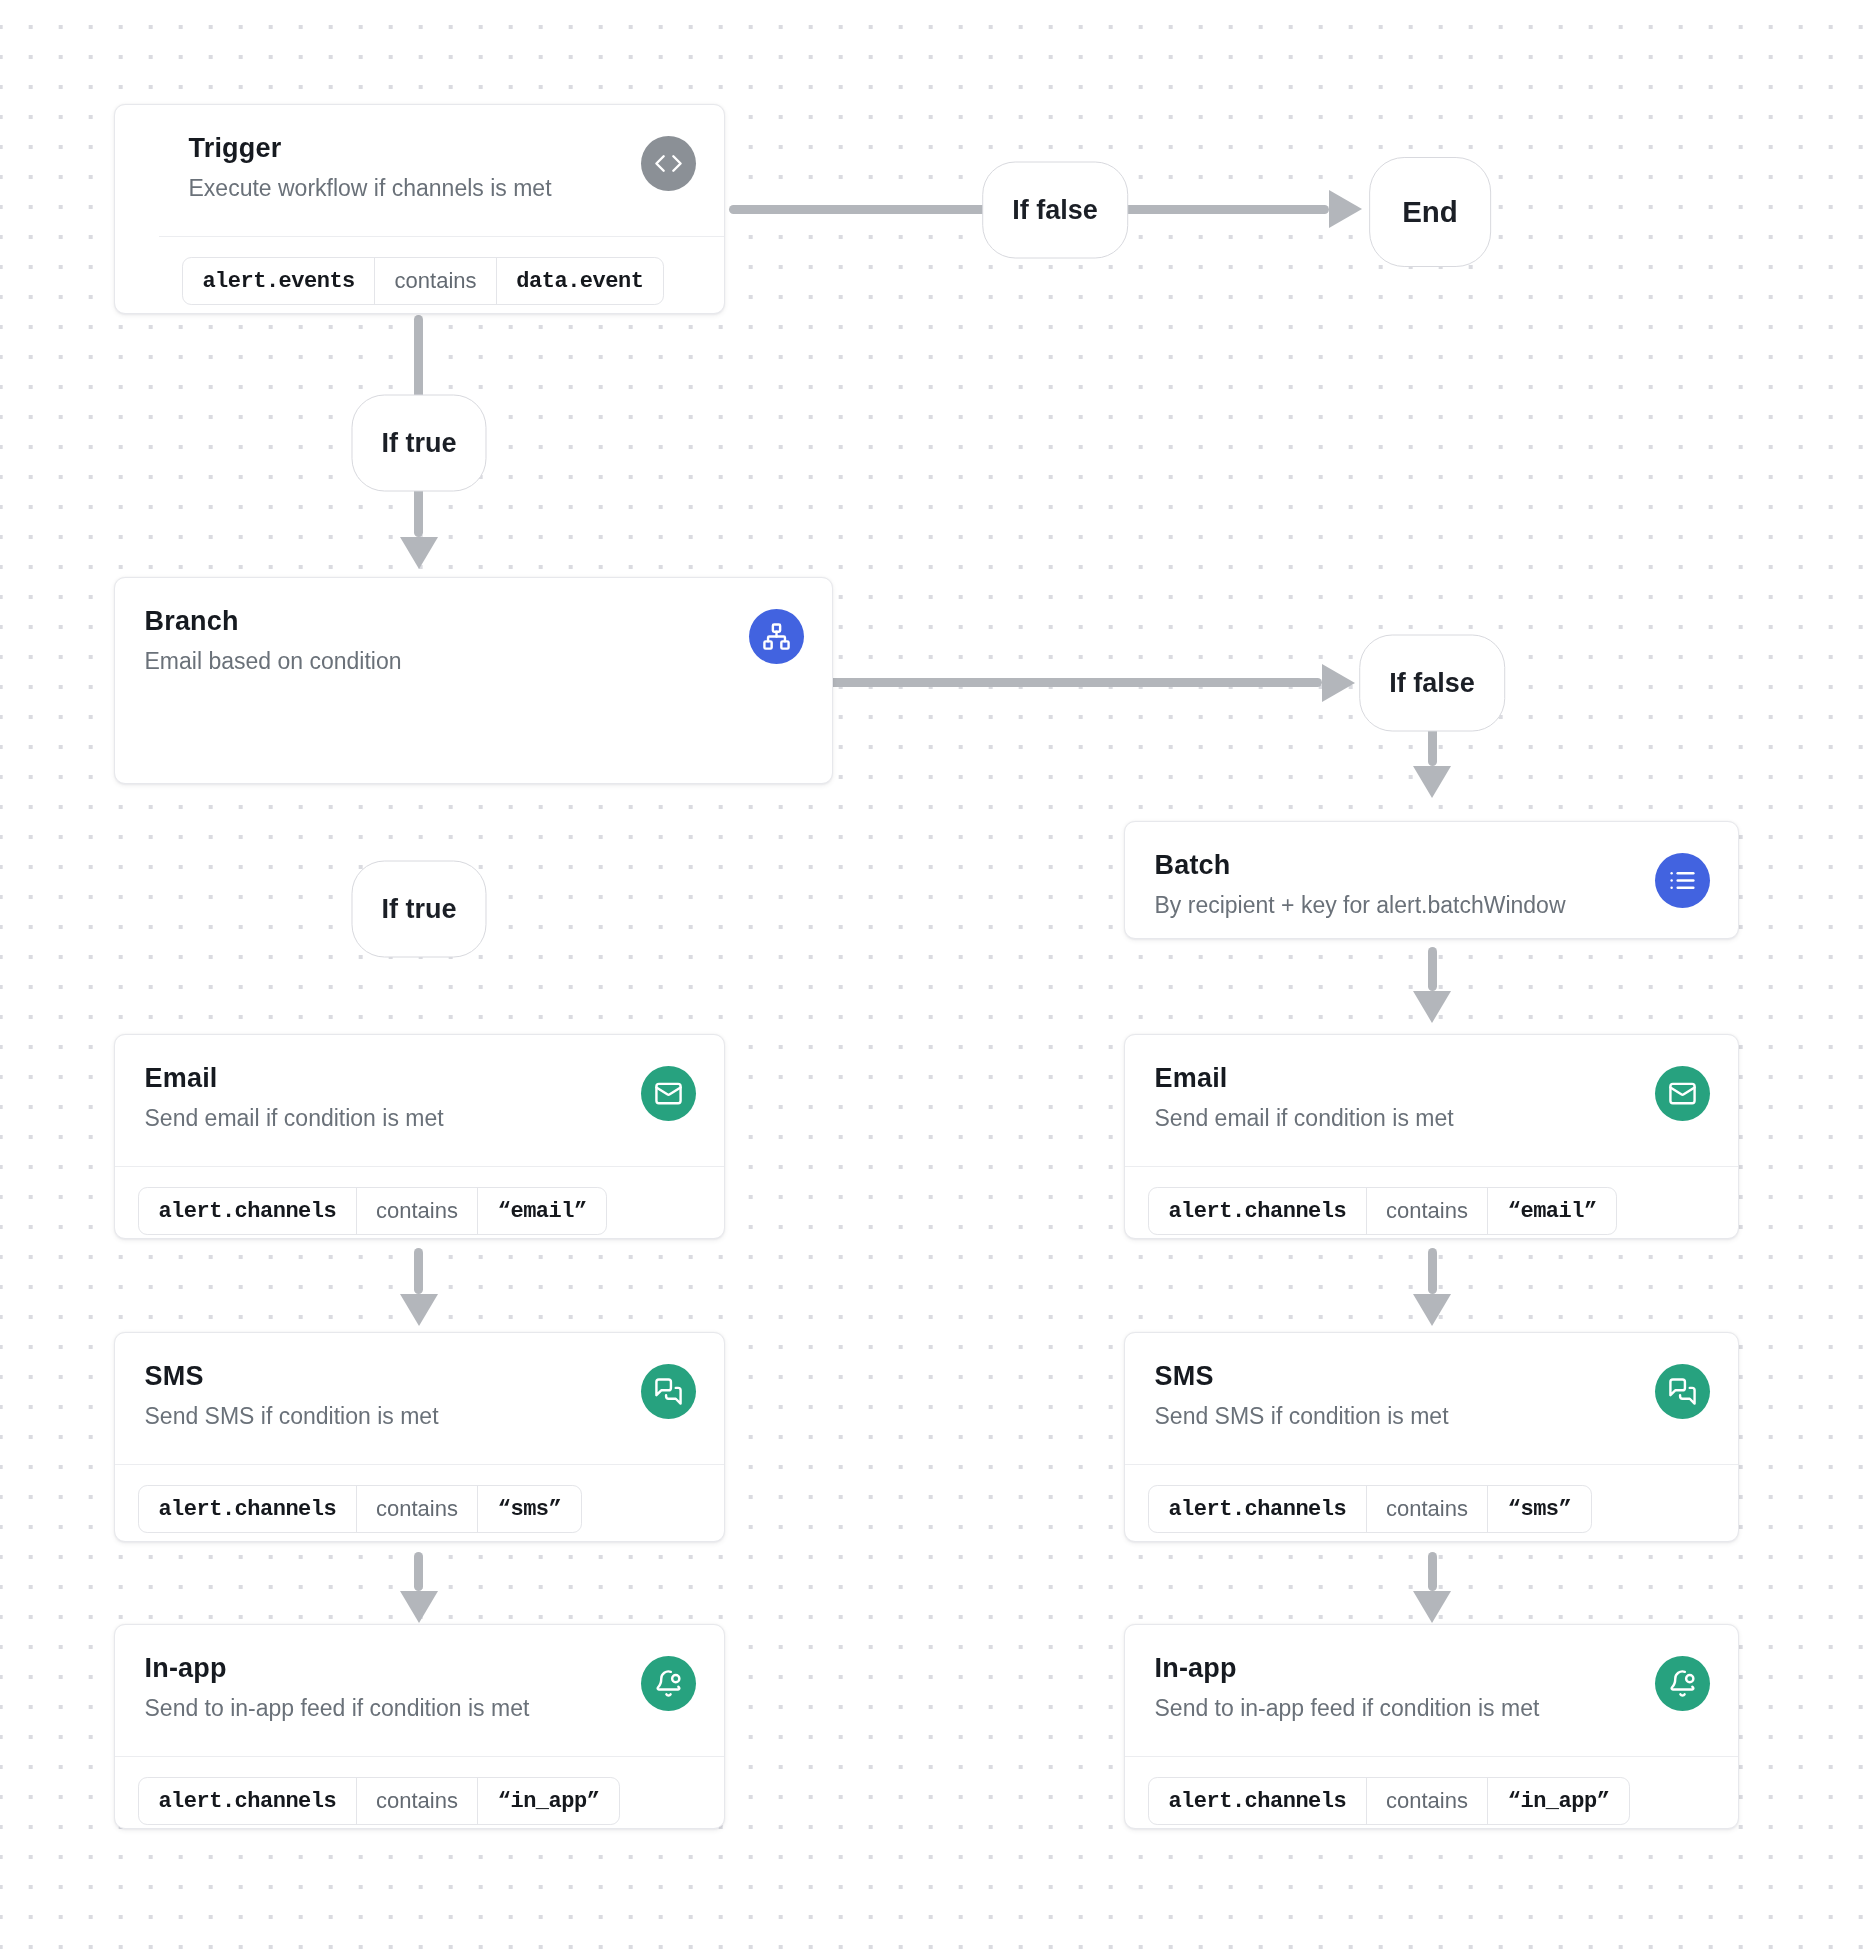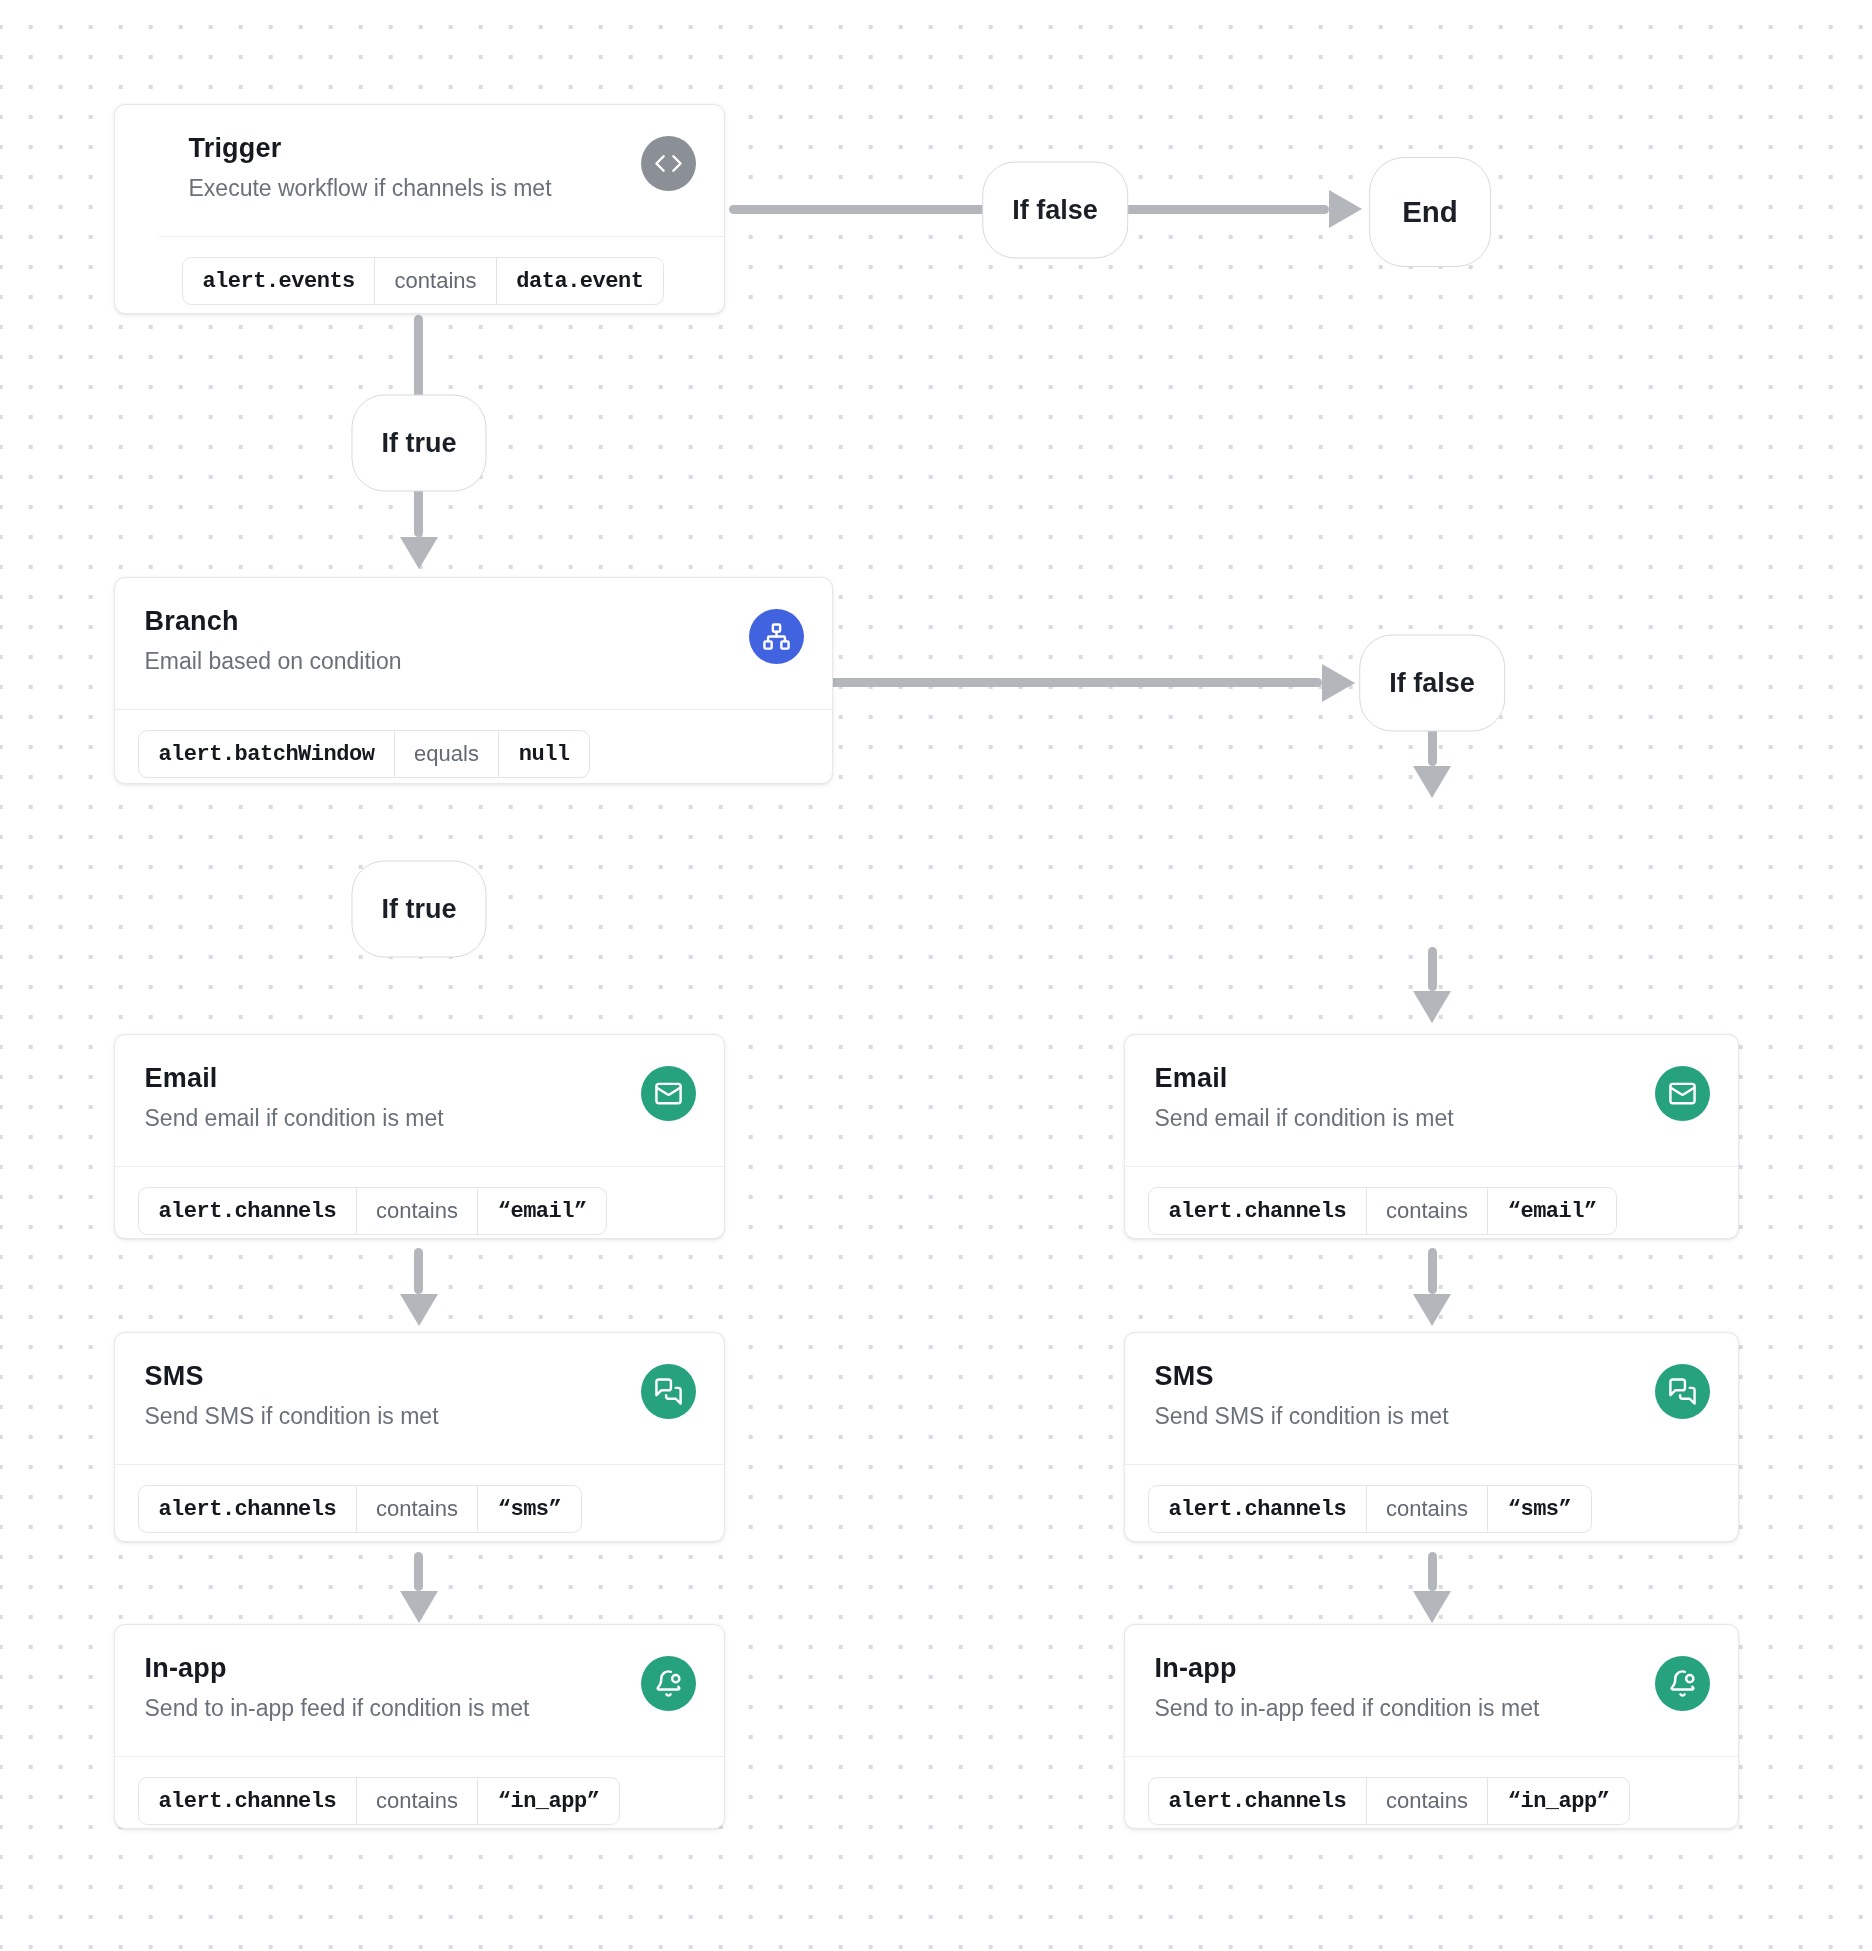--- a/index.html
+++ b/index.html
@@ -166,29 +166,38 @@
       <div class="icon-circle" style="background: rgb(66, 99, 224);">
         <svg viewBox="0 0 24 24">
             <rect x="16" y="16" width="6" height="6" rx="1"></rect>
             <rect x="2" y="16" width="6" height="6" rx="1"></rect>
             <rect x="9" y="2" width="6" height="6" rx="1"></rect>
             <path d="M5 16v-3a1 1 0 0 1 1-1h12a1 1 0 0 1 1 1v3"></path>
             <path d="M12 12V8"></path>
           </svg>
       </div>
     </div>
-    <div class="node-cond">
-      <div class="cond-pill">
-        <span class="cond-seg cond-field">alert.batchWindow</span>
-        <span class="cond-seg cond-op">equals</span>
-        <span class="cond-seg cond-val">null</span>
-      </div>
-    </div>
-  </div>
-
+  </div>
+
+  <div class="node short" style="left:1124px;top:821px;width:615px;height:118px;">
+    <div class="node-header">
+      <div class="node-title">Batch</div>
+      <div class="node-subtitle">By recipient + key for alert.batchWindow</div>
+      <div class="icon-circle" style="background: rgb(66, 99, 224);">
+        <svg viewBox="0 0 24 24">
+            <path d="M3 6h.01"></path>
+            <path d="M3 12h.01"></path>
+            <path d="M3 18h.01"></path>
+            <path d="M8 6h13"></path>
+            <path d="M8 12h13"></path>
+            <path d="M8 18h13"></path>
+          </svg>
+      </div>
+    </div>
+  </div>
 
   <div class="node" style="left:114px;top:1034px;width:611px;height:205px;">
     <div class="node-header">
       <div class="node-title">Email</div>
       <div class="node-subtitle">Send email if condition is met</div>
       <div class="icon-circle" style="background: rgb(39, 162, 127);">
         <svg viewBox="0 0 24 24">
             <rect x="2" y="4" width="20" height="16" rx="2"></rect>
             <path d="m22 7-8.97 5.7a1.94 1.94 0 0 1-2.06 0L2 7"></path>
           </svg>

